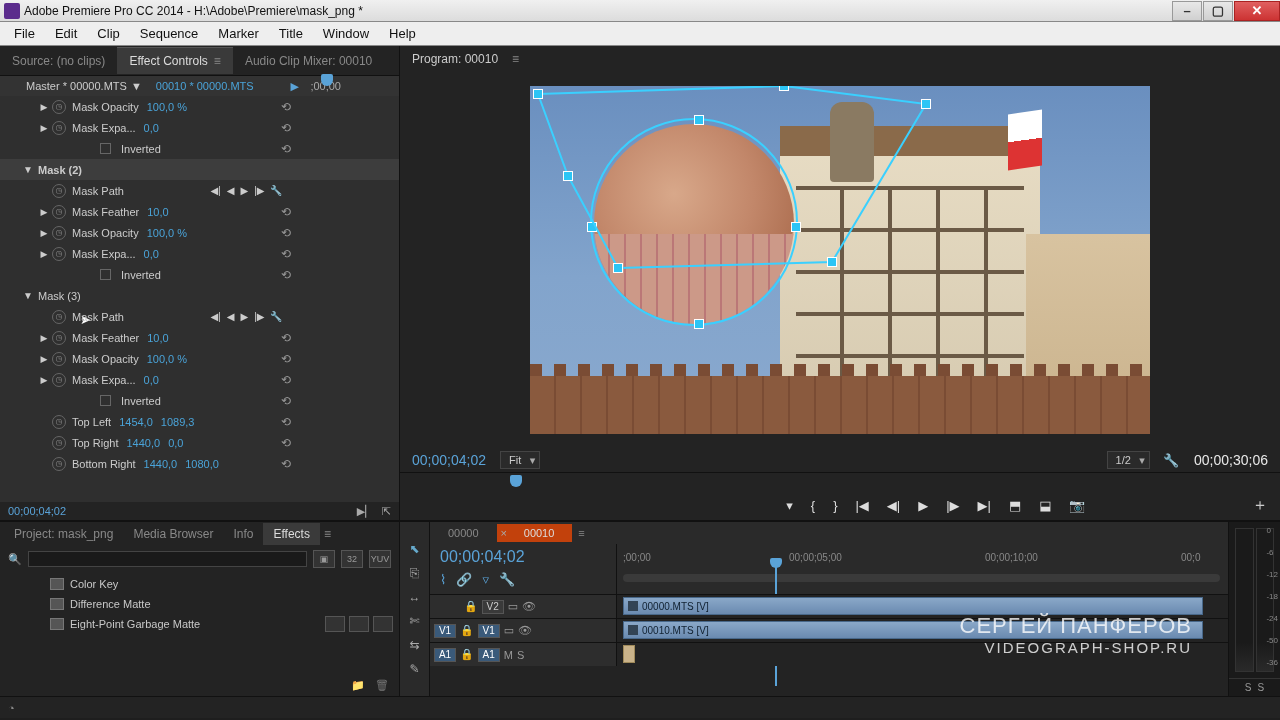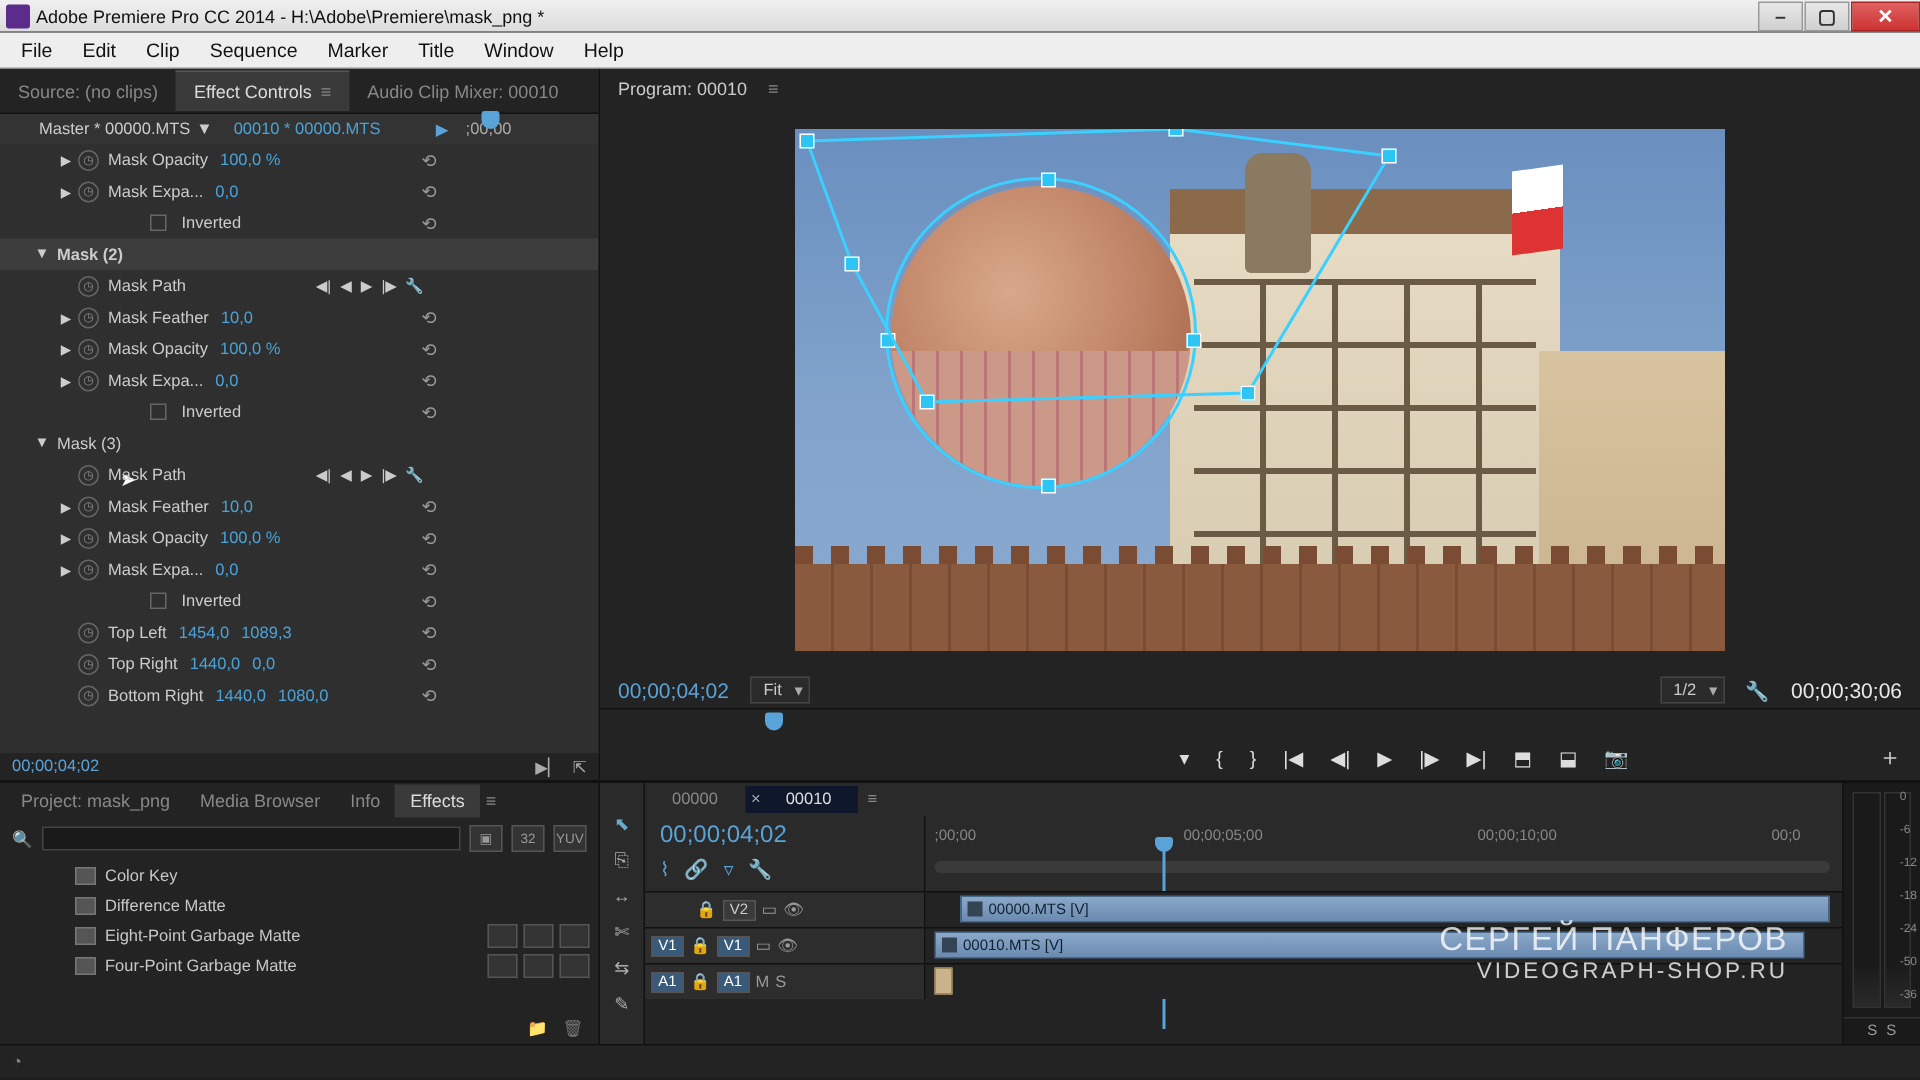--- a/index.html
+++ b/index.html
@@ -93,21 +93,21 @@
 .effectspanel .list .item { display: flex; align-items: center; height: 20px; gap: 6px; padding-left: 44px; }
 .effectspanel .list .item .icn { width: 14px; height: 12px; background: #555; border: 1px solid #777; }
 .effectspanel .list .item .btns { margin-left: auto; display: flex; gap: 4px; }
 .effectspanel .list .item .btns div { width: 20px; height: 16px; background: #333; border: 1px solid #555; }
 .effectspanel .foot { height: 22px; display: flex; align-items: center; justify-content: flex-end; gap: 10px; padding: 0 10px; color: #777; }
 .timeline { flex: 1; display: flex; flex-direction: column; position: relative; }
 .tl-col1 { position: absolute; left: 0; top: 0; bottom: 0; width: 30px; background: #2a2a2a; border-right: 1px solid #111; display: flex; flex-direction: column; align-items: center; gap: 10px; padding-top: 20px; color: #aaa; font-size: 12px; }
 .tl-main { margin-left: 30px; flex: 1; display: flex; flex-direction: column; }
 .tl-tabs { height: 22px; display: flex; align-items: center; background: #2a2a2a; }
 .tl-tabs .ttab { padding: 3px 18px; color: #888; font-size: 11px; }
-.tl-tabs .ttab.active { background: #0f172a; color: #ddd; position: relative; }
+.tl-tabs .ttab.active { background: #c2410c; color: #ddd; position: relative; }
 .tl-tabs .ttab.active::before { content: "×"; position: absolute; left: 4px; color: #aaa; }
 .tl-tabs .burger { color: #888; margin-left: 6px; }
 .tl-head { height: 50px; display: flex; background: #2a2a2a; }
 .tl-hleft { width: 186px; padding: 4px 10px; }
 .tl-hleft .tc { color: #5aa3d8; font-size: 16px; }
 .tl-hleft .tools { display: flex; gap: 10px; margin-top: 6px; color: #5aa3d8; font-size: 13px; }
 .tl-hright { flex: 1; position: relative; border-left: 1px solid #111; }
 .tl-hright .ruler { position: absolute; left: 0; right: 0; top: 8px; height: 16px; color: #888; font-size: 10px; }
 .tl-hright .ruler span { position: absolute; }
 .tl-hright .workarea { position: absolute; left: 6px; right: 8px; top: 30px; height: 8px; background: #3a3a3a; border-radius: 4px; }
@@ -408,29 +408,20 @@
         </div>
       <div class="item">
           <div class="icn"></div>
           <span>Eight-Point Garbage Matte</span>
           <div class="btns">
             <div></div>
             <div></div>
             <div></div>
           </div>
         </div>
-      <div class="item">
-          <div class="icn"></div>
-          <span>Four-Point Garbage Matte</span>
-          <div class="btns">
-            <div></div>
-            <div></div>
-            <div></div>
-          </div>
-        </div>
     </div>
     <div class="foot">
       <span>📁</span>
       <span>🗑</span>
     </div>
   </div>
 
   <div class="timeline">
     <div class="tl-col1">
       <span style="color:#6ac">⬉</span>
@@ -486,21 +477,21 @@
           <div class="track-hd">
             <span class="lbl on">A1</span>
             <span class="ico">🔒</span>
             <span class="lbl on">A1</span>
             <span class="ico">M</span>
             <span class="ico">S</span>
           </div>
         </div>
         <div class="tl-tright">
           <div class="track-lane">
-            <div class="clip" style="left:23px; width:580px">
+            <div class="clip" style="left:6px; width:580px">
                 <div class="ci"></div>
                 <span>00000.MTS [V]</span>
               </div>
           </div>
           <div class="track-lane">
             <div class="clip" style="left:6px; width:580px">
                 <div class="ci"></div>
                 <span>00010.MTS [V]</span>
               </div>
           </div>

